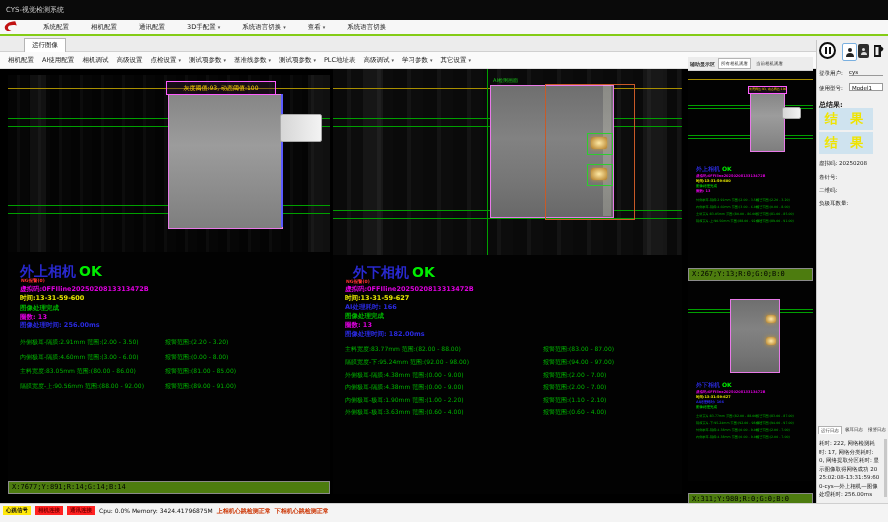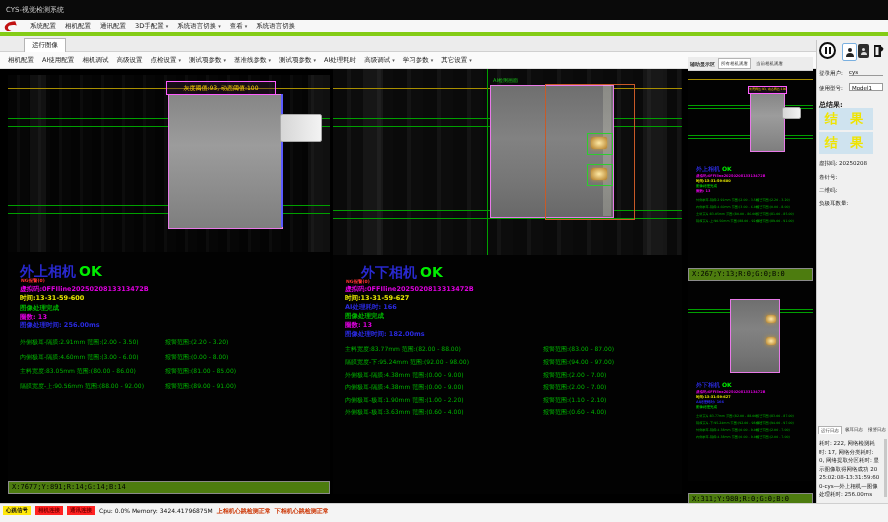--- a/index.html
+++ b/index.html
@@ -1,20 +1,20 @@
 <!DOCTYPE html>
 <html><head>
 <meta charset="utf-8">
 <style>
   html,body{margin:0;padding:0}
   body{width:888px;height:522px;position:relative;background:#000;font-family:"DejaVu Sans","Liberation Sans",sans-serif;overflow:hidden}
   .abs{position:absolute}
   
   .titlebar{position:absolute;left:0;top:0;width:888px;height:20px;background:#0a0a0a;color:#c9c9c9;font-size:7px;line-height:20px;padding-left:6px;box-sizing:border-box}
-  .menubar{position:absolute;left:0;top:20px;width:888px;height:16px;background:#f7f7f7;border-bottom:4px solid #84cc16;display:flex;gap:9px;padding-left:4px;box-sizing:border-box}
+  .menubar{position:absolute;left:0;top:20px;width:888px;height:16px;background:#f7f7f7;border-bottom:2px solid #84cc16;display:flex;gap:22px;padding-left:4px;box-sizing:border-box}
   .menu-item,.tool-item{font-size:6.5px;color:#1a1a1a;display:flex;align-items:center;gap:2px;white-space:nowrap;cursor:default}
   .arrow{font-size:5px;color:#555}
   .tabrow{position:absolute;left:0;top:36px;width:888px;height:16px;background:#ececec;border-bottom:1px solid #d0d0d0;box-sizing:border-box}
   .tab-active{position:absolute;left:24px;top:2px;height:13px;padding:0 7px;background:#fff;border:1px solid #b5b5b5;border-bottom:none;font-size:6.5px;line-height:13px;color:#111}
   .toolbar{position:absolute;left:0;top:52px;width:888px;height:17px;background:#fafafa;border-bottom:1px solid #e0e0e0;display:flex;align-items:center;gap:8px;padding-left:8px;box-sizing:border-box}
   
   .panel{position:absolute;background:#020202;overflow:hidden}
   .imgarea{position:absolute;left:0;top:0;right:0;background:
     repeating-linear-gradient(90deg,#040404 0 9px,#0c0c0c 9px 12px,#060606 12px 21px)}
   .col-light{position:absolute;top:0;bottom:0;background:rgba(255,255,255,.05)}
@@ -135,21 +135,21 @@
     </div>
   <div class="tool-item">
       <span>基准线参数</span>
       <span class="arrow">▾</span>
     </div>
   <div class="tool-item">
       <span>测试项参数</span>
       <span class="arrow">▾</span>
     </div>
   <div class="tool-item">
-      <span>AI处理耗时</span>
+      <span>PLC地址表</span>
     </div>
   <div class="tool-item">
       <span>高级调试</span>
       <span class="arrow">▾</span>
     </div>
   <div class="tool-item">
       <span>学习参数</span>
       <span class="arrow">▾</span>
     </div>
   <div class="tool-item">
@@ -202,21 +202,21 @@
     <div class="gline" style="top:149px"></div>
     <div class="part part-dark" style="left:157px;top:16px;width:122px;height:131px"></div>
     <div style="position:absolute;left:270px;top:16px;width:8px;height:131px;background:rgba(235,235,215,.22)"></div>
     <div class="orangebox" style="left:212px;top:15px;width:88px;height:134px"></div>
     <div class="spot" style="left:258px;top:68px;width:16px;height:12px"></div>
     <div class="spot" style="left:258px;top:99px;width:16px;height:12px"></div>
     <div class="greenbox" style="left:254px;top:64px;width:24px;height:20px"></div>
     <div class="greenbox" style="left:254px;top:95px;width:24px;height:20px"></div>
     <div class="ai-label" style="left:160px;top:8px">AI检测画面</div>
   </div>
-  <div class="restitle" style="left:28px;top:195px"><span>外下相机</span><span class="ok">OK</span></div>
+  <div class="restitle" style="left:20px;top:195px"><span>外下相机</span><span class="ok">OK</span></div>
   <div class="rline c-red" style="left:13px;top:210px">NG报警(0)</div>
   <div class="rline c-mag" style="left:12px;top:216px">虚拟码:0FFIline2025020813313472B</div>
   <div class="rline c-yel" style="left:12px;top:225px">时间:13-31-59-627</div>
   <div class="rline c-blu" style="left:12px;top:234px">AI处理耗时: 166</div>
   <div class="rline c-grn" style="left:12px;top:243px">图像处理完成</div>
   <div class="rline c-mag" style="left:12px;top:252px">圈数: 13</div>
   <div class="rline c-blu" style="left:12px;top:261px">图像处理时间: 182.00ms</div>
   <div class="mrow" style="left:12px;top:276px">主料宽度:83.77mm 范围:(82.00 - 88.00)</div>
   <div class="mrow" style="left:210px;top:276px">报警范围:(83.00 - 87.00)</div>
   <div class="mrow" style="left:12px;top:289px">隔膜宽度-下:95.24mm 范围:(92.00 - 98.00)</div>

